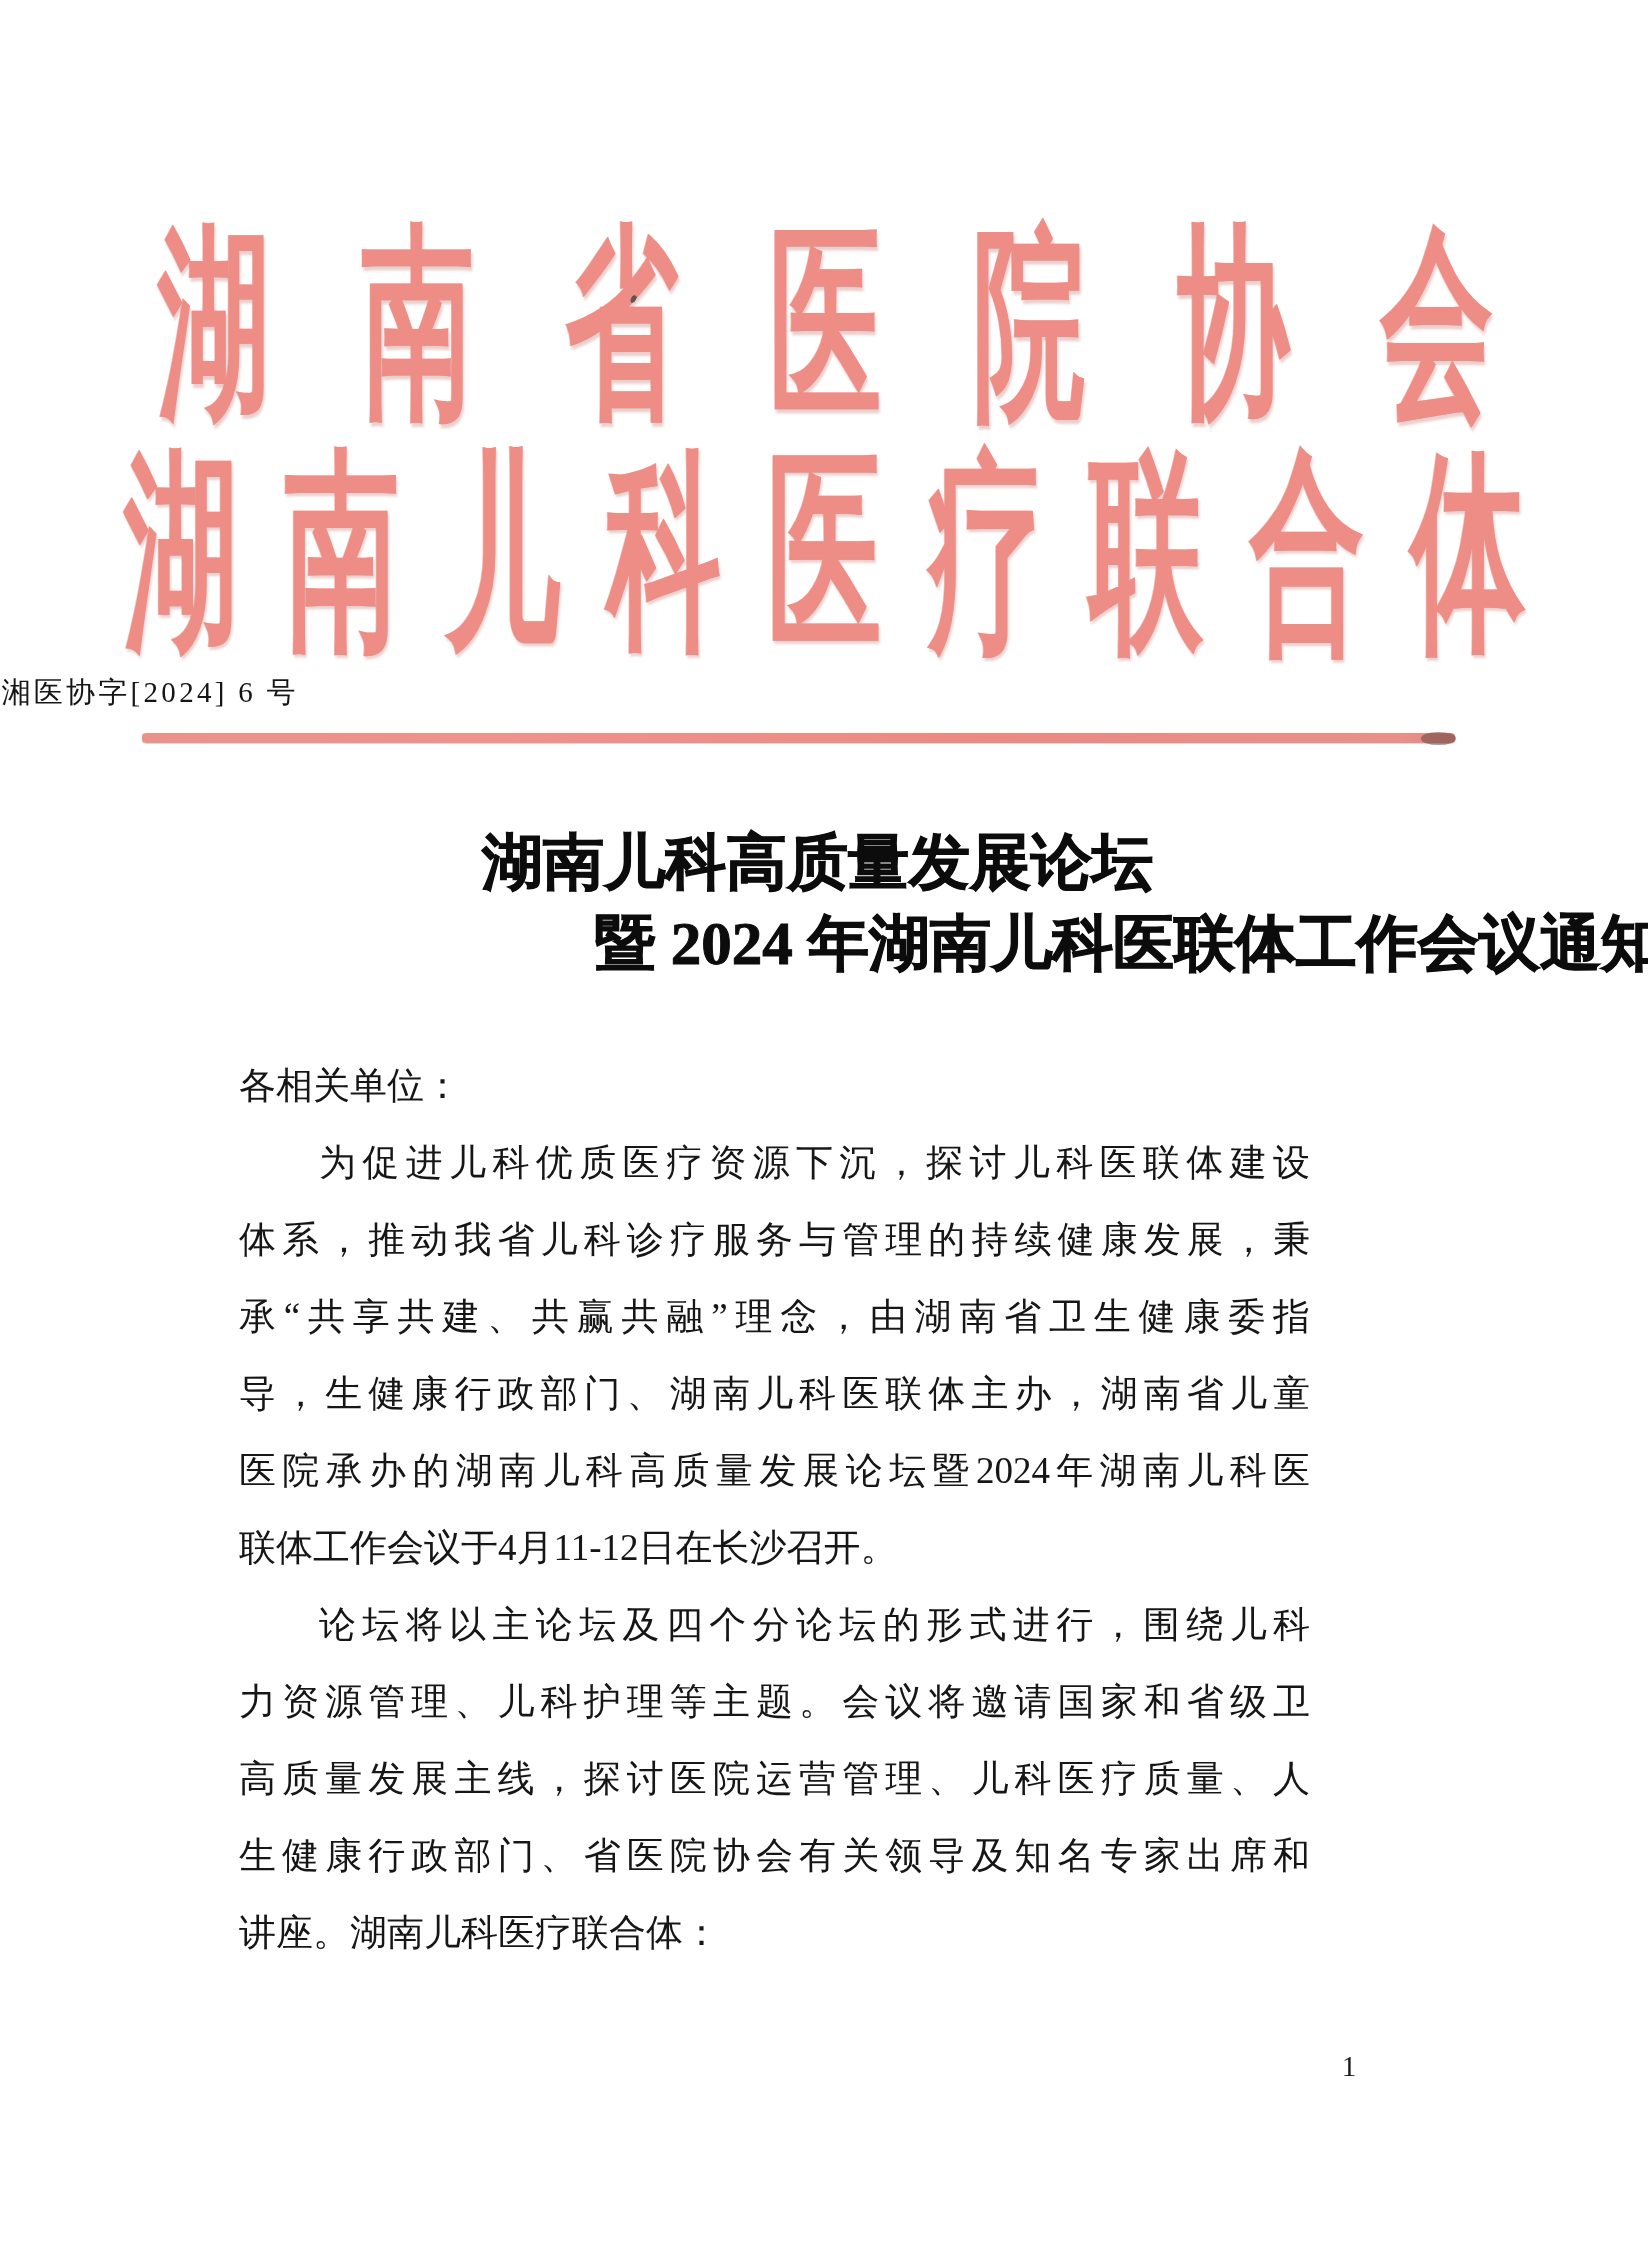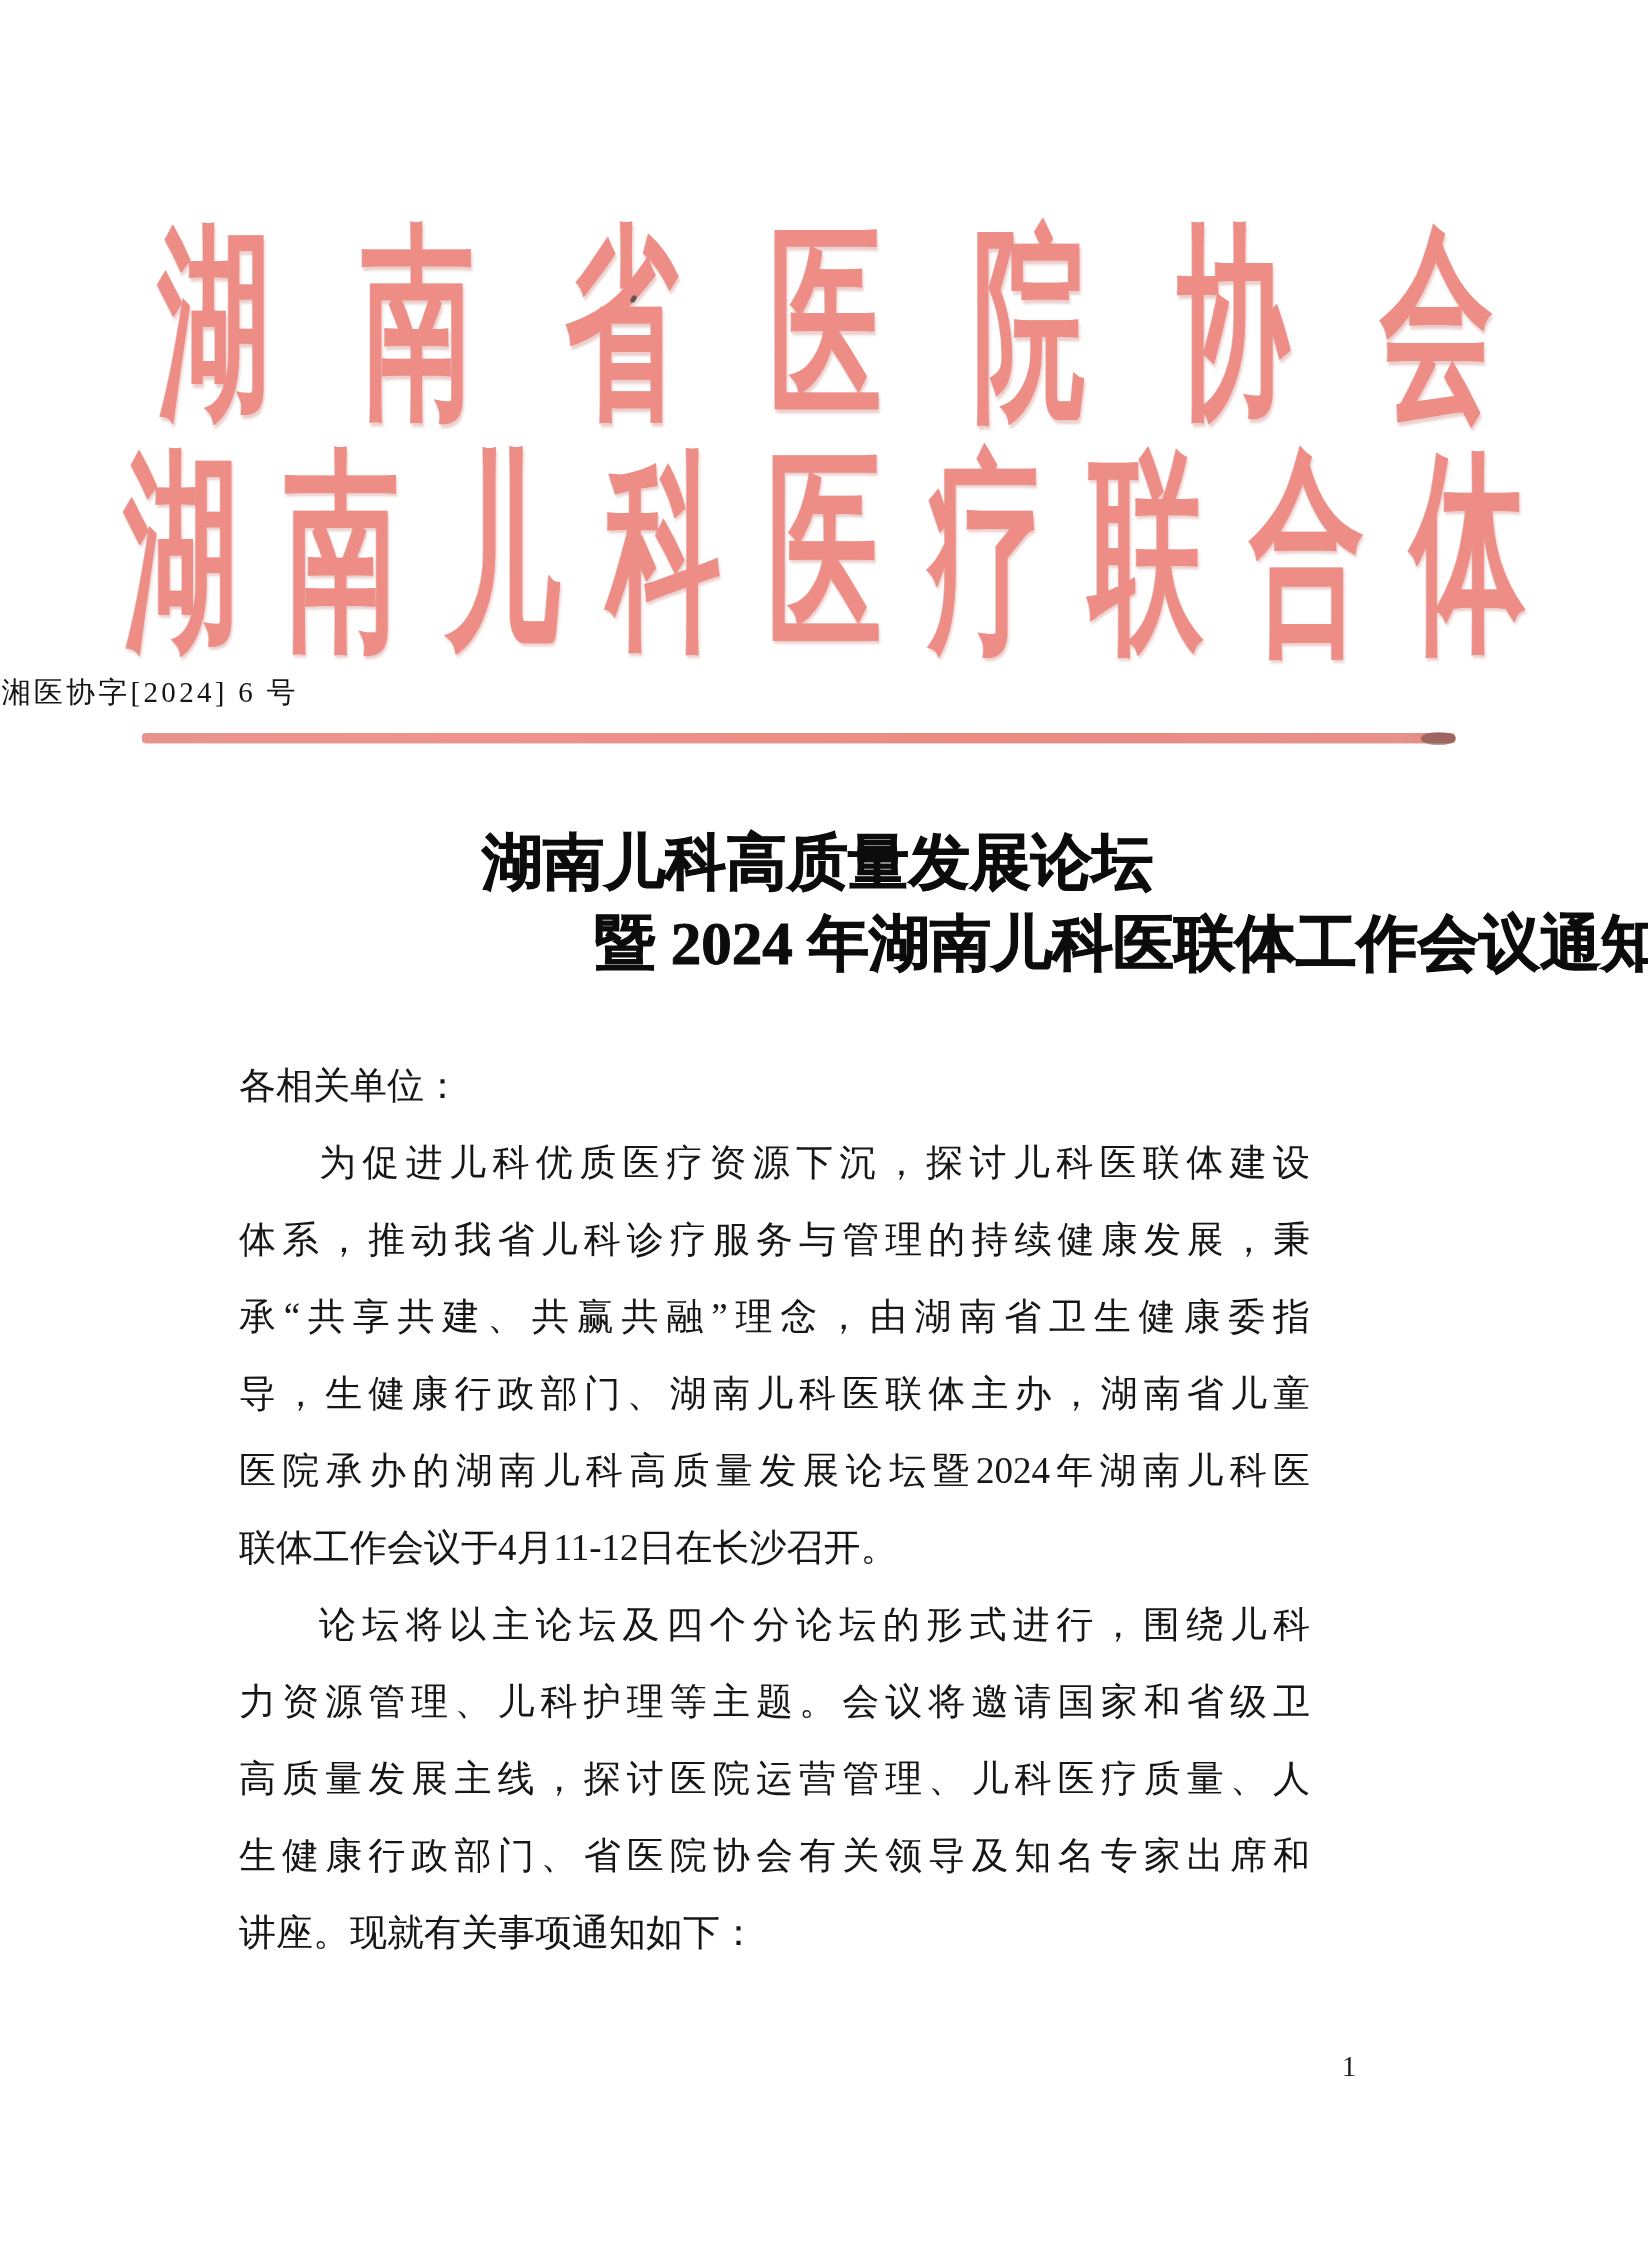--- a/index.html
+++ b/index.html
@@ -109,19 +109,19 @@
     <div class="bline indent">为促进儿科优质医疗资源下沉，探讨儿科医联体建设</div>
     <div class="bline">体系，推动我省儿科诊疗服务与管理的持续健康发展，秉</div>
     <div class="bline">承“共享共建、共赢共融”理念，由湖南省卫生健康委指</div>
     <div class="bline">导，生健康行政部门、湖南儿科医联体主办，湖南省儿童</div>
     <div class="bline">医院承办的湖南儿科高质量发展论坛暨2024年湖南儿科医</div>
     <div class="bline left">联体工作会议于4月11-12日在长沙召开。</div>
     <div class="bline indent">论坛将以主论坛及四个分论坛的形式进行，围绕儿科</div>
     <div class="bline">力资源管理、儿科护理等主题。会议将邀请国家和省级卫</div>
     <div class="bline">高质量发展主线，探讨医院运营管理、儿科医疗质量、人</div>
     <div class="bline">生健康行政部门、省医院协会有关领导及知名专家出席和</div>
-    <div class="bline left">讲座。现就有关事项通知如下：</div>
+    <div class="bline left">讲座。湖南儿科医疗联合体：</div>
   </div>
 
   <div class="page-number">1</div>
 
 </div>
 
 
 </body></html>

